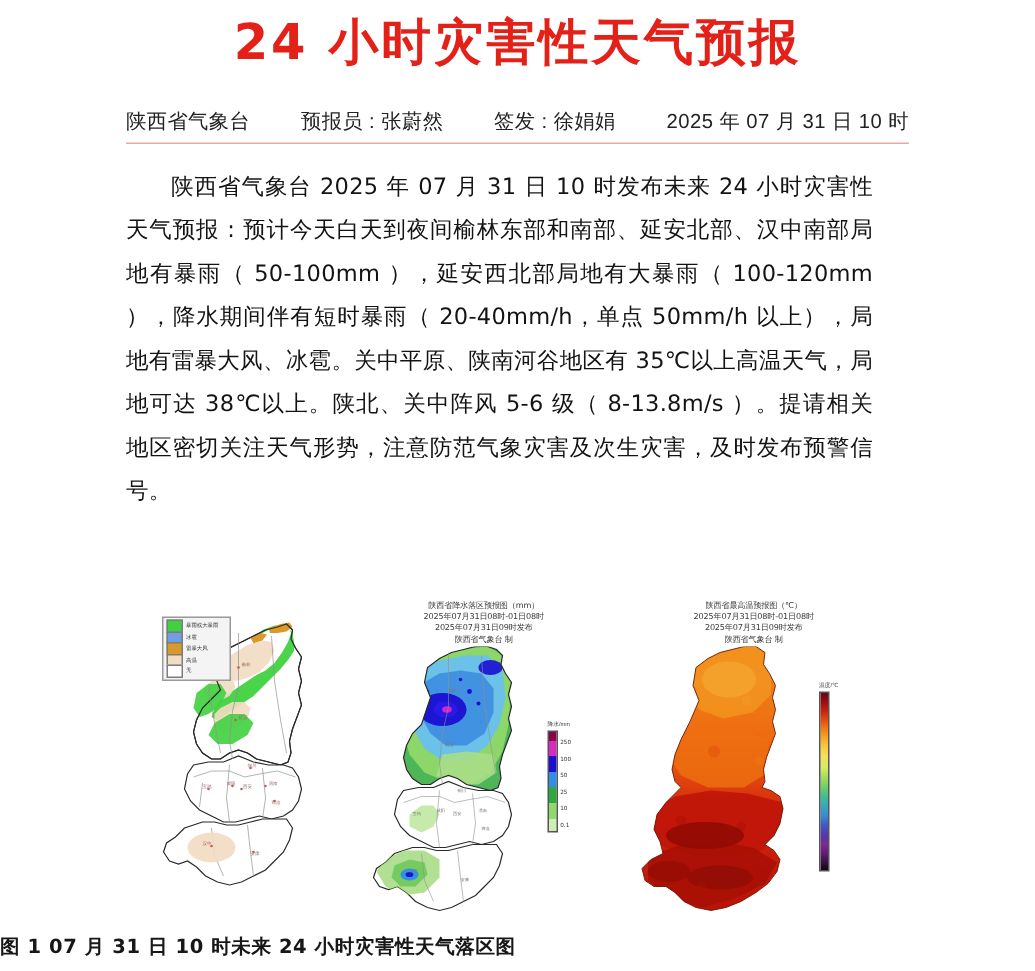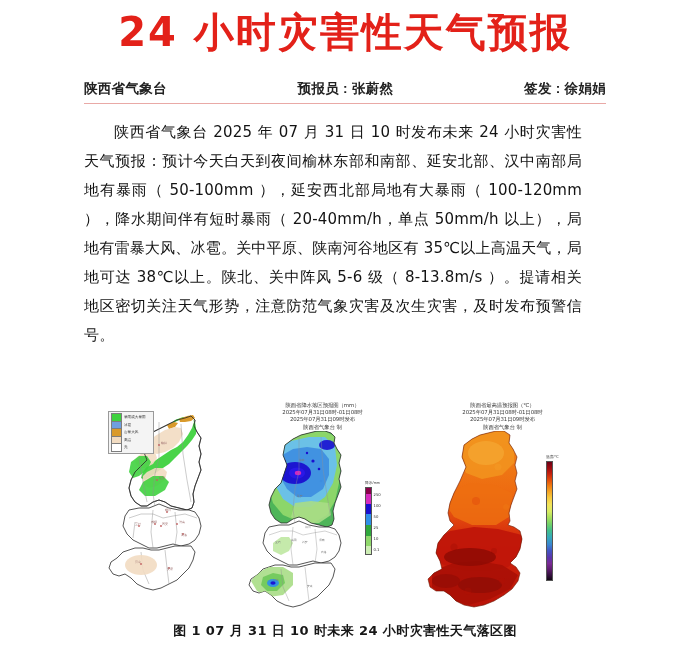--- a/index.html
+++ b/index.html
@@ -20,37 +20,37 @@
     width: 690px;
     height: 647px;
     position: relative;
     background: #fff;
   }
 
   
   .doc-title {
     text-align: center;
     color: #e32119;
-    font-size: 40px;
+    font-size: 33px;
     font-weight: bold;
     letter-spacing: 2px;
     line-height: 1.2;
     padding-top: 8px;
     padding-bottom: 2px;
     font-family: "DejaVu Sans", "Liberation Sans", sans-serif;
   }
 
   
   .meta-row {
     margin: 22px 84px 0 84px;
     display: flex;
     align-items: flex-start;
     justify-content: space-between;
     font-size: 13.5px;
-    font-weight: bold;
+    font-weight: normal;
     color: #222;
     padding-bottom: 5px;
     letter-spacing: 0.3px;
   }
   .meta-row .meta-item { white-space: nowrap; }
   .meta-rule {
     margin: 0 84px 0 84px;
     height: 1px;
     background: #e9a9a6;
   }
@@ -164,39 +164,40 @@
     line-height: 4px;
     font-family: "DejaVu Sans", sans-serif;
   }
 
   
   .caption {
     position: absolute;
     left: 0;
     right: 0;
     top: 622px;
-    text-align: center;
+    text-align: left;
     font-size: 13px;
     font-weight: bold;
     color: #171717;
     letter-spacing: 0.4px;
     font-family: "DejaVu Sans", "Liberation Sans", sans-serif;
   }
 </style>
 </head>
 <body>
 
 <div class="page">
 
   <div class="doc-title">24 小时灾害性天气预报</div>
 
   <div class="meta-row">
     <span class="meta-item">陕西省气象台</span>
     <span class="meta-item">预报员 : 张蔚然</span>
     <span class="meta-item">签发 : 徐娟娟</span>
+    <span class="meta-item">2025 年 07 月 31 日 10 时</span>
   </div>
   <div class="meta-rule"></div>
 
   <div class="body-text">陕西省气象台 2025 年 07 月 31 日 10 时发布未来 24 小时灾害性天气预报 : 预计今天白天到夜间榆林东部和南部、延安北部、汉中南部局地有暴雨（ 50-100mm ），延安西北部局地有大暴雨（ 100-120mm ），降水期间伴有短时暴雨（ 20-40mm/h，单点 50mm/h 以上），局地有雷暴大风、冰雹。关中平原、陕南河谷地区有 35℃以上高温天气，局地可达 38℃以上。陕北、关中阵风 5-6 级（ 8-13.8m/s ）。提请相关地区密切关注天气形势，注意防范气象灾害及次生灾害，及时发布预警信号。</div>
 
   <div class="figure-strip">
 
     <div class="map-panel p1">
       <div class="map-svg-wrap">
         <svg width="140" height="205" viewBox="0 0 140 205">

